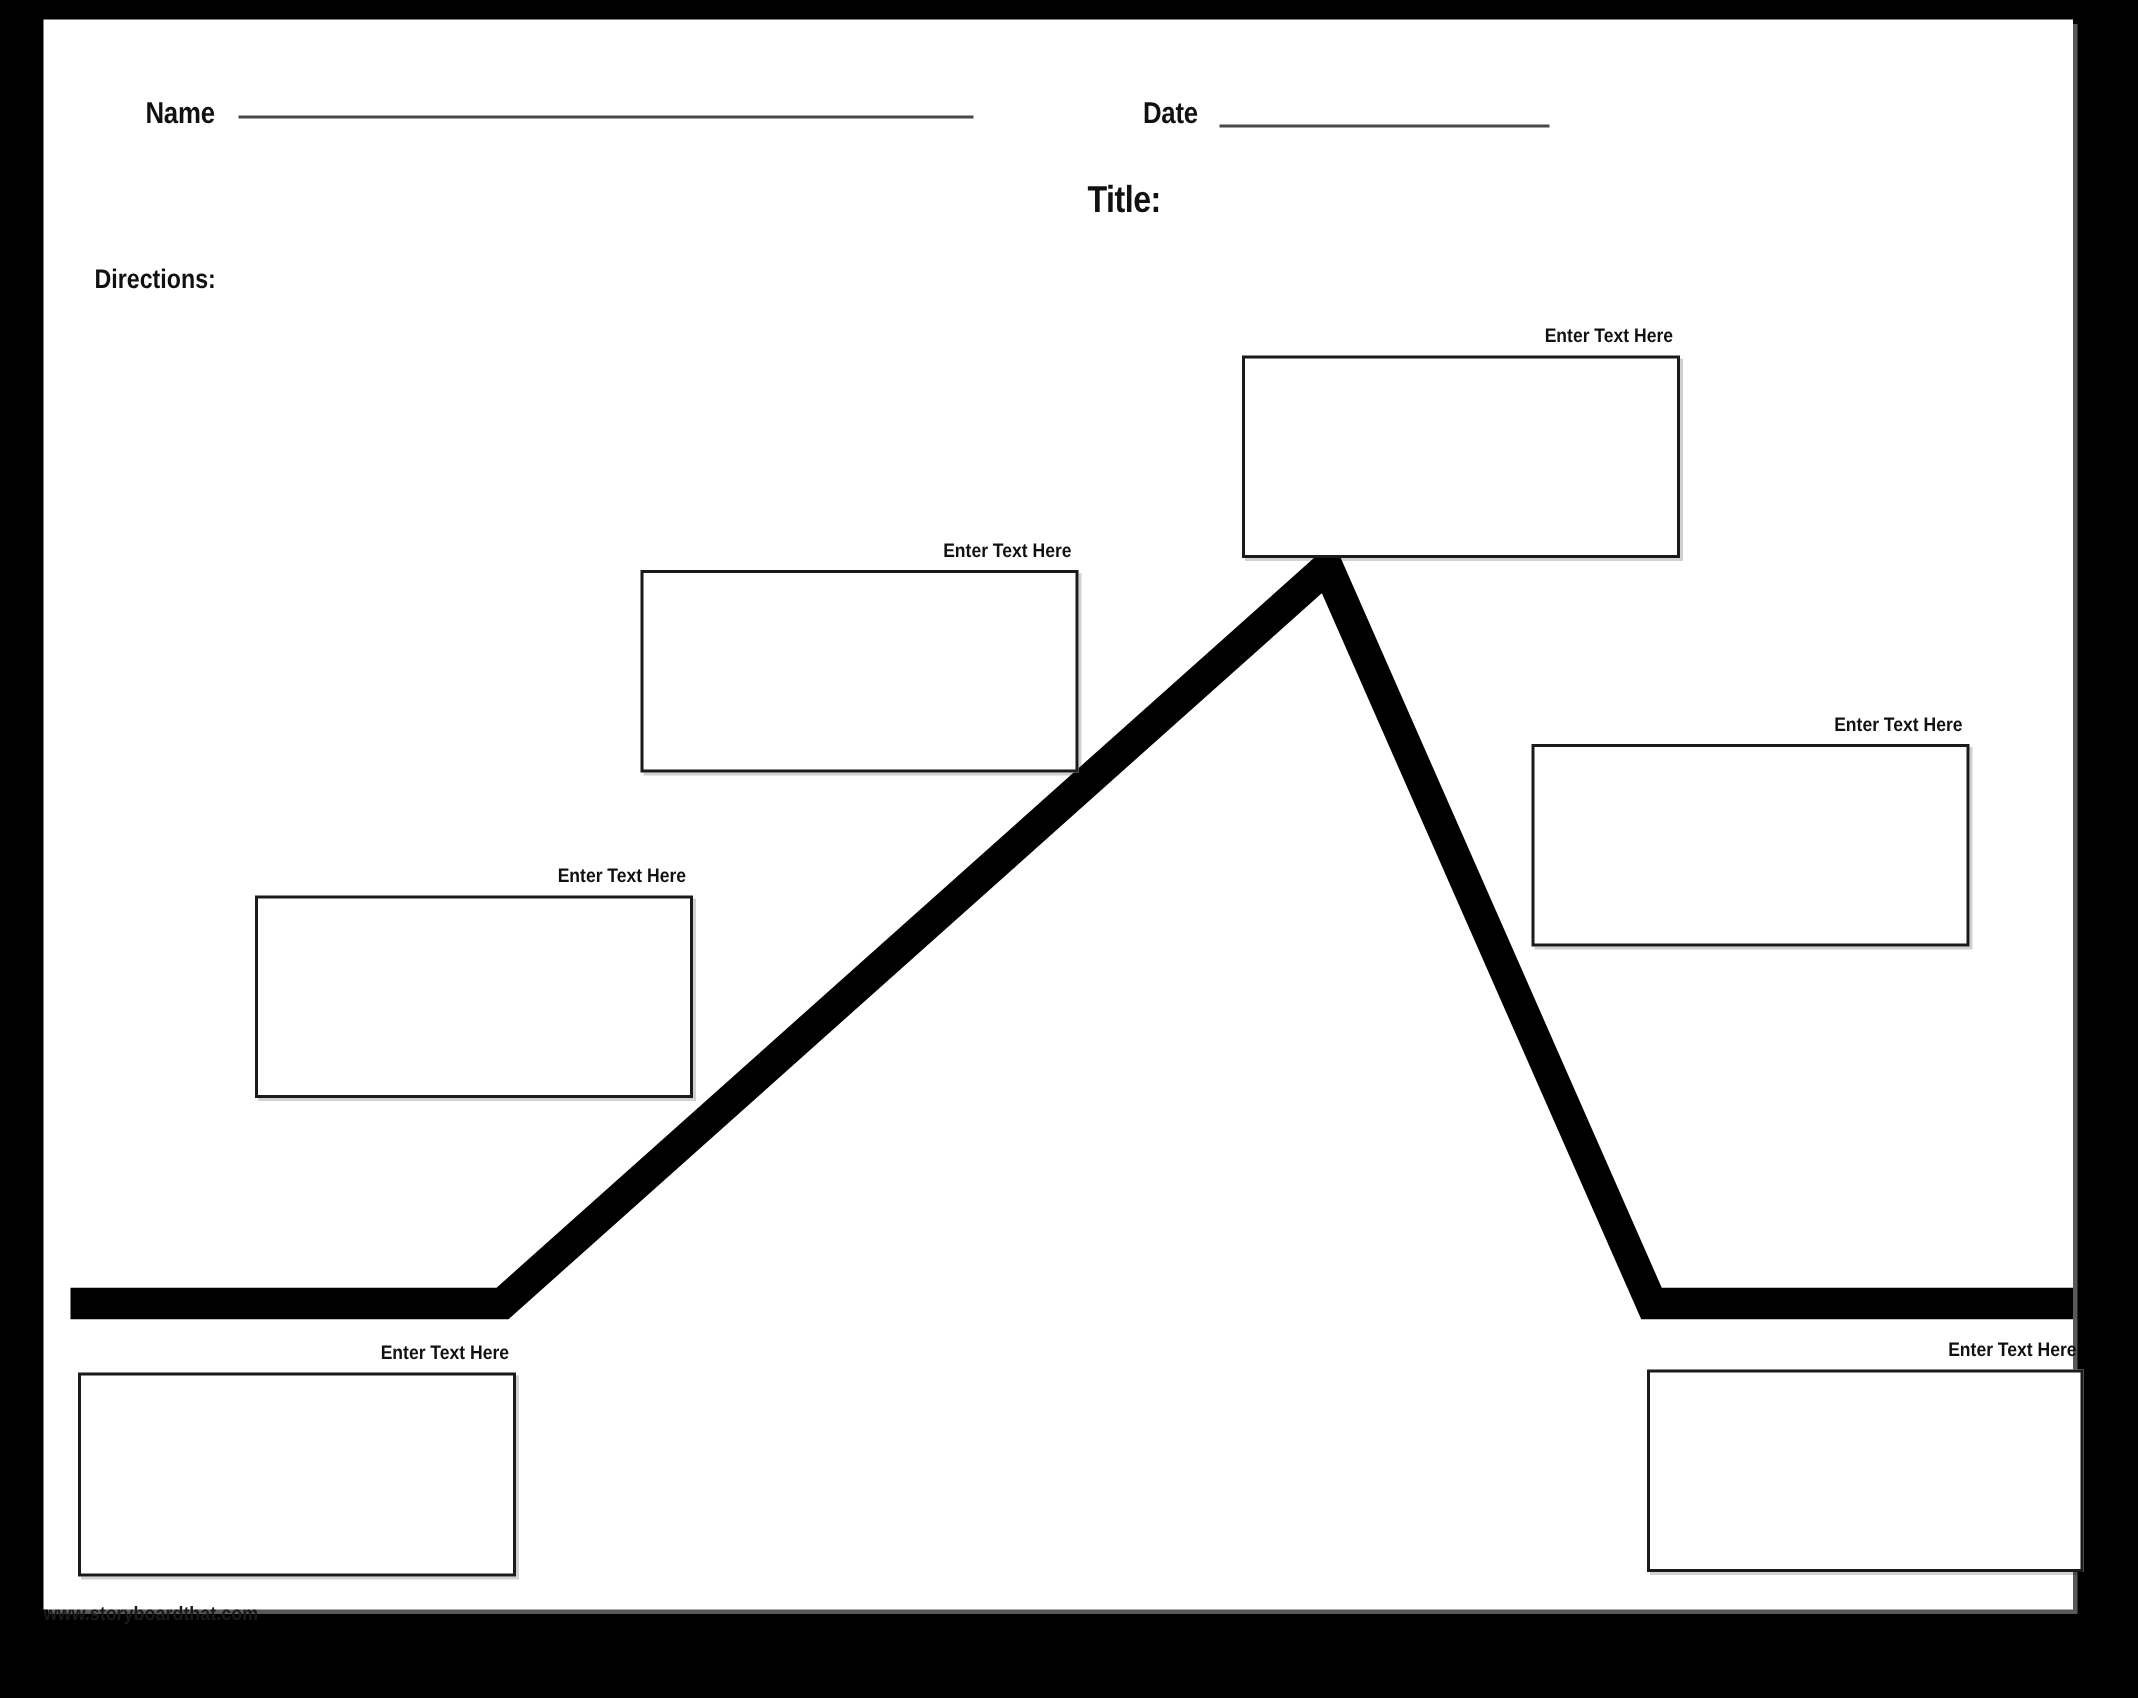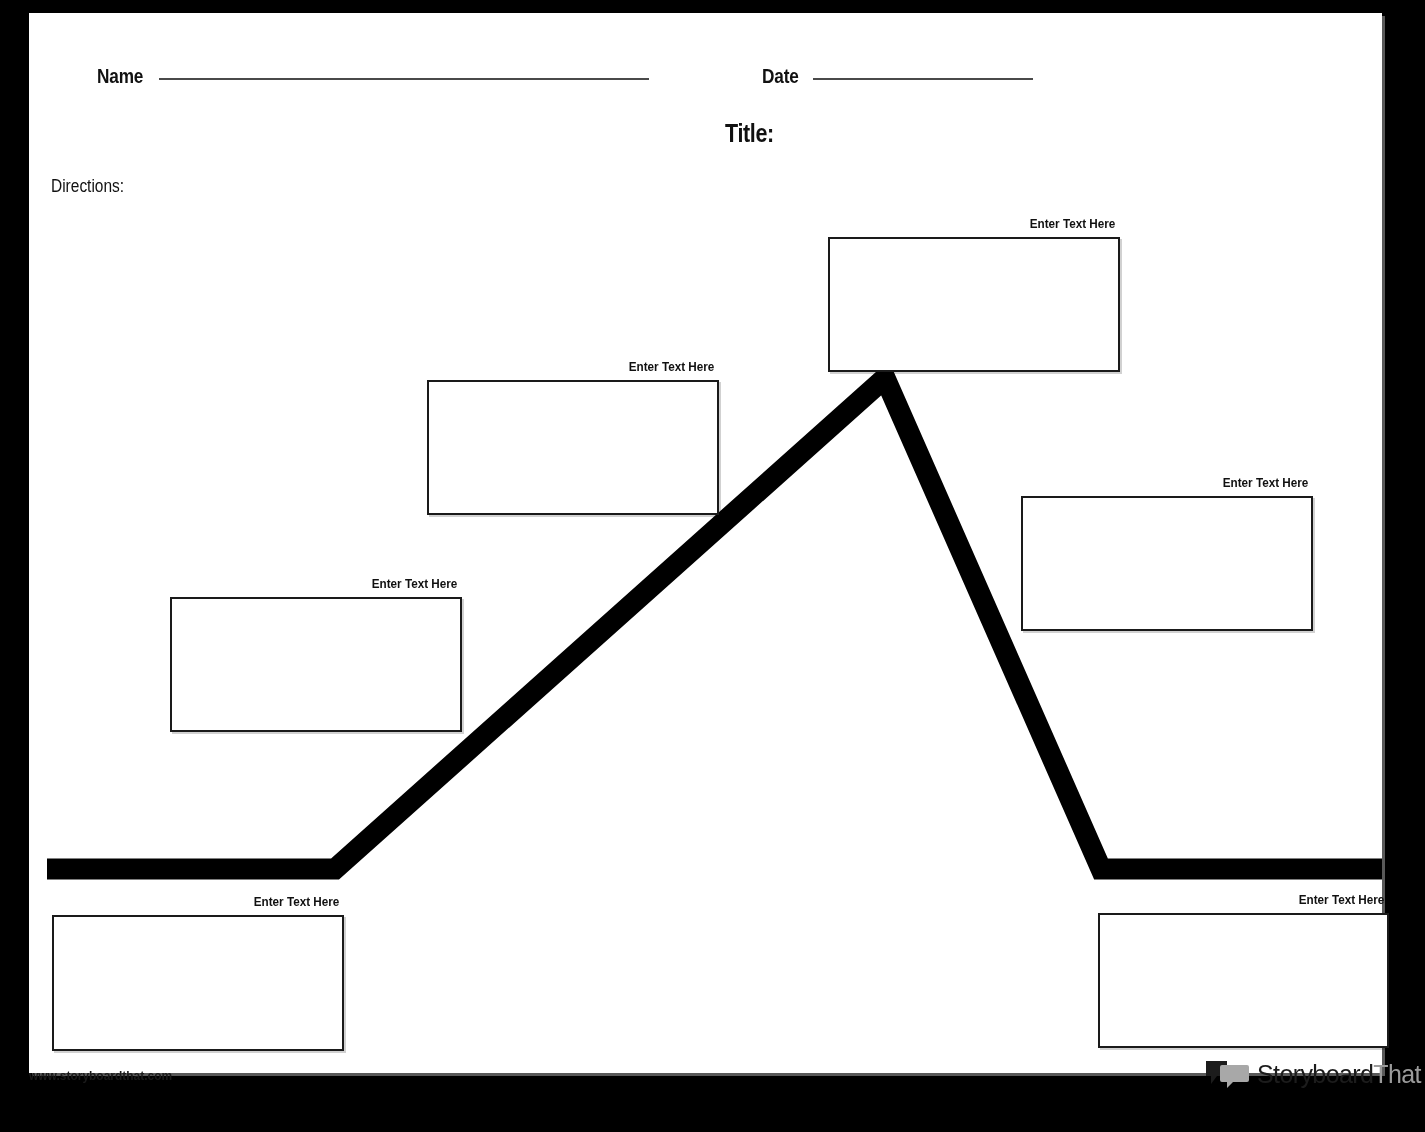--- a/index.html
+++ b/index.html
@@ -53,43 +53,43 @@
     height: 0;
     border-bottom: 2px solid #4a4a4a;
     margin-left: 8px;
     position: relative;
     top: -3px;
   }
 
   #name-row { left: 68px; top: 52px; }
   #name-row .field-rule { width: 490px; }
 
-  #date-row { left: 733px; top: 52px; }
+  #date-row { left: 733px; top: 52px; align-items: flex-end; }
   #date-row .field-rule { width: 220px; }
 
   #page-title {
     position: absolute;
     left: 0;
     top: 106px;
     width: 1353px;
     text-align: center;
     font-size: 25px;
     font-weight: bold;
     color: #111111;
     letter-spacing: -0.4px;
     padding-left: 44px;
   }
   #page-title span { display: inline-block; transform: scaleX(0.86); }
 
   #directions-label {
     position: absolute;
-    left: 22px;
+    left: 34px;
     top: 163px;
     font-size: 18px;
-    font-weight: normal;
+    font-weight: bold;
     color: #111111;
   }
   #directions-label span { display: inline-block; transform: scaleX(0.86); transform-origin: left; }
 
   
   #plot-arc-svg {
     position: absolute;
     left: 0;
     top: 0;
     width: 1353px;
@@ -222,24 +222,15 @@
       <div class="plot-box-label">
         <span>Enter Text Here</span>
       </div>
       <div class="plot-box-field" title="Enter Text Here"></div>
     </div>
 
     <div id="footer-url">
       <span>www.storyboardthat.com</span>
     </div>
 
-    <div id="brand-logo">
-      <svg id="brand-logo-mark" viewBox="0 0 46 30">
-        <path d="M2 2 H23 V17 H13 L7 25 V17 H2 Z" fill="#1c1c1c"></path>
-        <path d="M18 6 H43 A2 2 0 0 1 45 8 V21 A2 2 0 0 1 43 23 H29 L23 29 V23 H18 A2 2 0 0 1 16 21 V8 A2 2 0 0 1 18 6 Z" fill="#a8a8a8"></path>
-      </svg>
-      <div id="brand-logo-text">
-        <span class="brand-dark">Storyboard</span><span class="brand-gray">That</span>
-      </div>
-    </div>
 
   </div>
 </div>
 
 </body></html>

